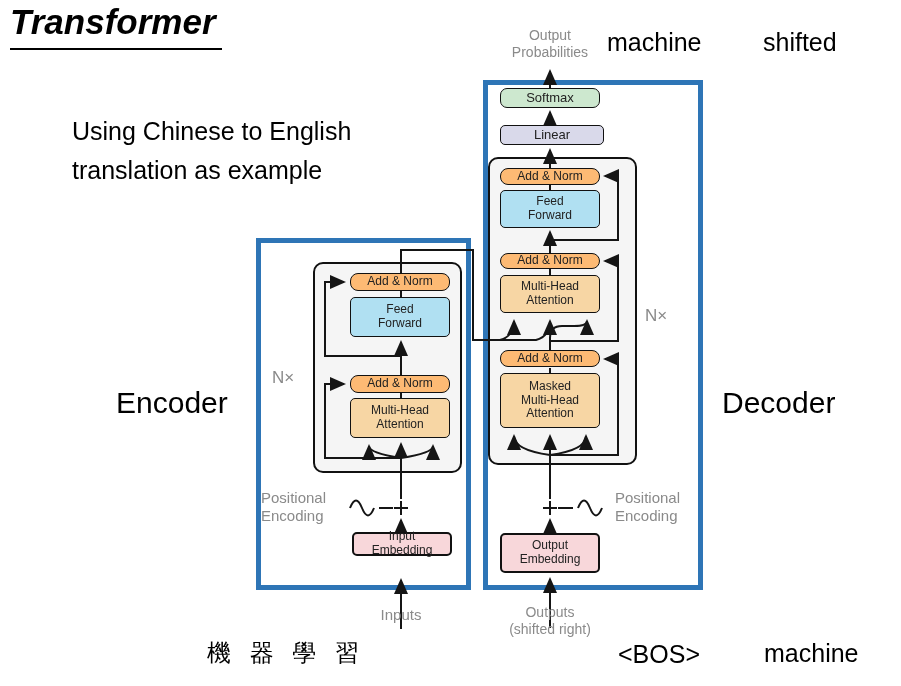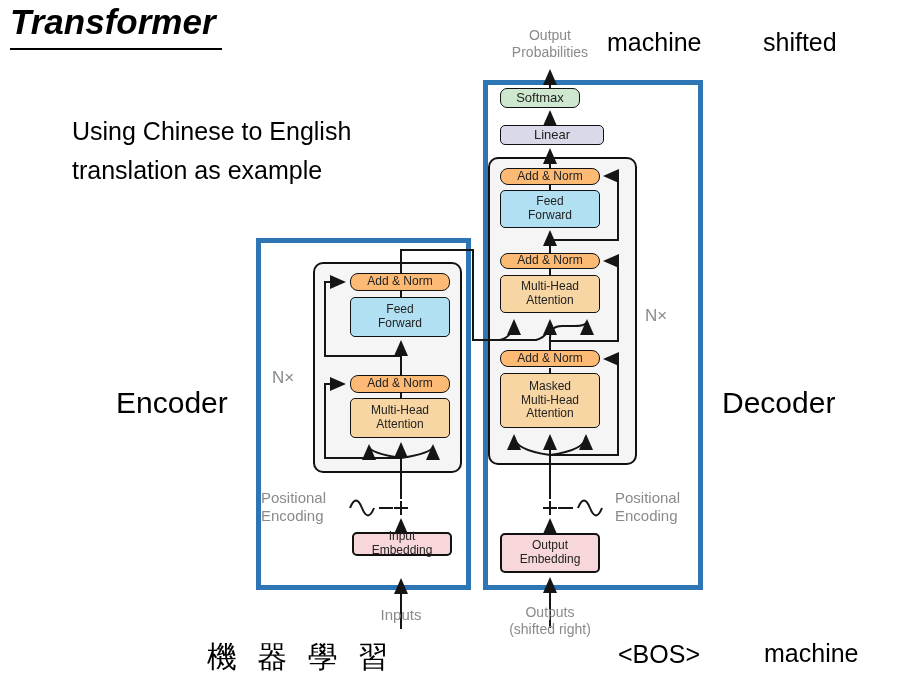--- a/index.html
+++ b/index.html
@@ -8,21 +8,21 @@
   .abs{position:absolute;box-sizing:border-box;}
   .preline{white-space:pre-line;}
 
   .title{font-size:35px;font-weight:bold;font-style:italic;color:#000;
          border-bottom:2.5px solid #000;padding:0 6px 6px 0;}
   .subtitle{font-size:25px;line-height:39px;color:#000;}
   .bigword{font-size:25px;color:#000;}
   .graylab{color:#8a8a8a;font-size:14px;line-height:17px;text-align:center;}
   .nx{color:#8a8a8a;font-size:17px;}
   .bluelab{font-size:30px;color:#000000;}
-  .cjk{font-size:30px;letter-spacing:6px;color:#000;}
+  .cjk{font-size:24px;letter-spacing:6px;color:#000;}
 
   .bluebox{border:5px solid #2E75B6;background:transparent;}
   .graybox{border:2px solid #111;border-radius:10px;background:#f5f5f5;}
 
   .box{border:1.8px solid #111;border-radius:5px;display:flex;align-items:center;
        justify-content:center;text-align:center;font-size:12px;line-height:1.15;
        box-sizing:border-box;color:#222;}
   .emb{border-width:2.5px;}
   .c-green{background:#cde8cf;}
   .c-purple{background:#d9d9ea;}
@@ -111,21 +111,21 @@
 
   <div class="abs box c-yellow" style="left:350px;top:273px;width:100px;height:18px;border-radius:8px;">Add &amp; Norm</div>
   <div class="abs box c-blue preline" style="left:350px;top:297px;width:100px;height:40px;">Feed
 Forward</div>
   <div class="abs box c-yellow" style="left:350px;top:375px;width:100px;height:18px;border-radius:8px;">Add &amp; Norm</div>
   <div class="abs box c-orange preline" style="left:350px;top:398px;width:100px;height:40px;">Multi-Head
 Attention</div>
   <div class="abs box c-pink emb preline" style="left:352px;top:532px;width:100px;height:24px;">Input
 Embedding</div>
 
-  <div class="abs box c-green" style="left:500px;top:88px;width:80px;height:20px;font-size:13px;border-radius:7px;">Softmax</div>
+  <div class="abs box c-green" style="left:500px;top:88px;width:100px;height:20px;font-size:13px;border-radius:7px;">Softmax</div>
   <div class="abs box c-purple" style="left:500px;top:125px;width:104px;height:20px;font-size:13px;border-radius:5px;">Linear</div>
   <div class="abs box c-yellow" style="left:500px;top:168px;width:100px;height:17px;border-radius:8px;">Add &amp; Norm</div>
   <div class="abs box c-blue preline" style="left:500px;top:190px;width:100px;height:38px;">Feed
 Forward</div>
   <div class="abs box c-yellow" style="left:500px;top:253px;width:100px;height:16px;border-radius:8px;">Add &amp; Norm</div>
   <div class="abs box c-orange preline" style="left:500px;top:275px;width:100px;height:38px;">Multi-Head
 Attention</div>
   <div class="abs box c-yellow" style="left:500px;top:350px;width:100px;height:17px;border-radius:8px;">Add &amp; Norm</div>
   <div class="abs box c-orange preline" style="left:500px;top:373px;width:100px;height:55px;">Masked
 Multi-Head

